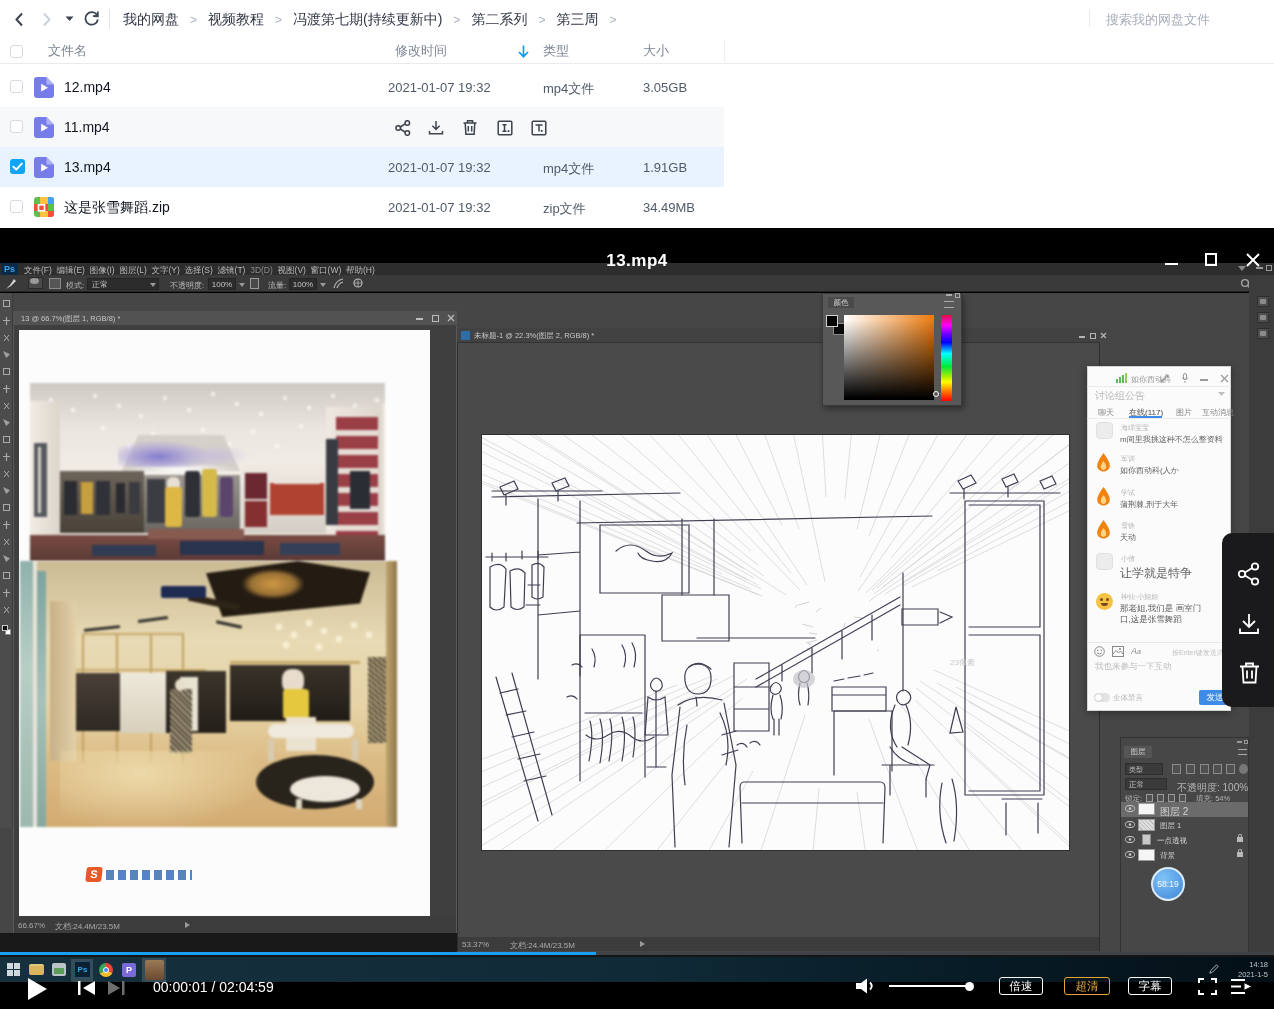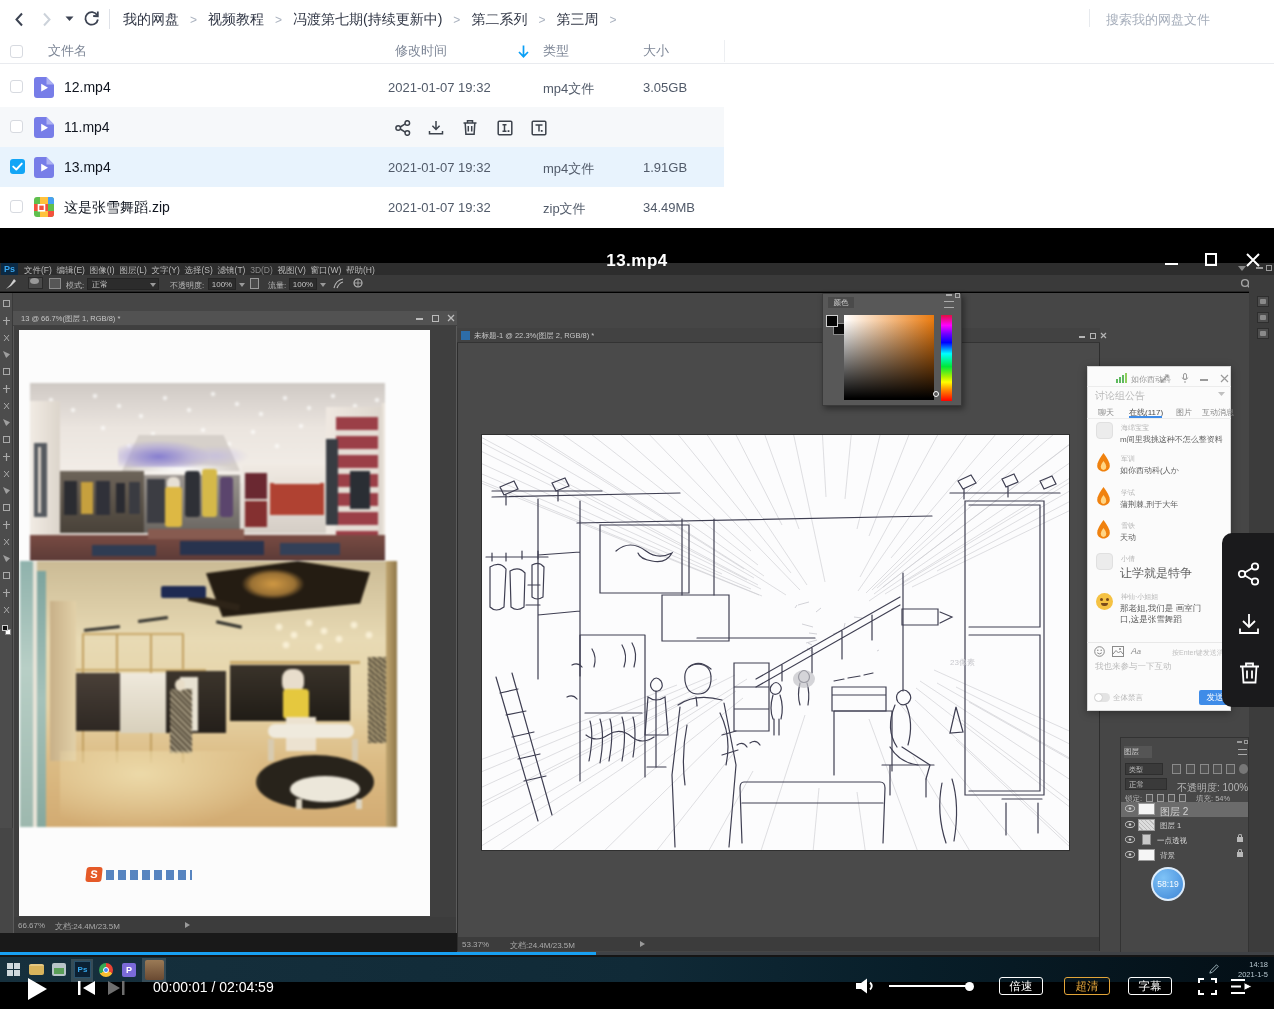--- a/index.html
+++ b/index.html
@@ -534,21 +534,21 @@
 <div class="a" style="left:1249px;top:47px;width:25px;height:682px;background:#3c3c3c"></div>
       <div class="a" style="left:1257px;top:68px;width:12px;height:11px;background:#4e4e4e;border:1px solid #2e2e2e"></div>
       <div class="a" style="left:1260px;top:71px;width:6px;height:5px;background:#8a8a8a;border-radius:1px"></div>
       <div class="a" style="left:1257px;top:84px;width:12px;height:11px;background:#4e4e4e;border:1px solid #2e2e2e"></div>
       <div class="a" style="left:1260px;top:87px;width:6px;height:5px;background:#8a8a8a;border-radius:1px"></div>
       <div class="a" style="left:1257px;top:100px;width:12px;height:11px;background:#4e4e4e;border:1px solid #2e2e2e"></div>
       <div class="a" style="left:1260px;top:103px;width:6px;height:5px;background:#8a8a8a;border-radius:1px"></div>
       <div class="a" style="left:1120px;top:509px;width:129px;height:220px;background:#474747;border:1px solid #333"></div>
       <div class="a" style="left:1237px;top:513px;width:5px;height:1.5px;background:#999"></div>
       <div class="a" style="left:1244px;top:512px;width:4px;height:4px;border:1px solid #999"></div>
-      <div class="a" style="left:1124px;top:518px;width:28px;height:12px;background:#555;color:#d0d0d0;font-size:7.5px;line-height:12px">图层</div>
+      <div class="a" style="left:1124px;top:518px;width:28px;height:12px;background:#555;color:#d0d0d0;font-size:7.5px;text-align:center;line-height:12px">图层</div>
       <div class="a" style="left:1238px;top:521px;width:9px;height:6px;border-top:1.5px solid #aaa;border-bottom:1.5px solid #aaa"></div>
       <div class="a" style="left:1125px;top:535px;width:38px;height:12px;background:#3a3a3a;border:1px solid #2e2e2e;color:#bbb;font-size:7px;line-height:12px;padding-left:3px">类型</div>
       <div class="a" style="left:1172px;top:536px;width:9px;height:10px;border:1px solid #8a8a8a;background:#505050"></div>
       <div class="a" style="left:1186px;top:536px;width:9px;height:10px;border:1px solid #8a8a8a;background:#505050"></div>
       <div class="a" style="left:1200px;top:536px;width:9px;height:10px;border:1px solid #8a8a8a;background:#505050"></div>
       <div class="a" style="left:1213px;top:536px;width:9px;height:10px;border:1px solid #8a8a8a;background:#505050"></div>
       <div class="a" style="left:1226px;top:536px;width:9px;height:10px;border:1px solid #8a8a8a;background:#505050"></div>
       <div class="a" style="left:1239px;top:536px;width:9px;height:10px;border-radius:50%;background:#777"></div>
       <div class="a" style="left:1125px;top:550px;width:42px;height:12px;background:#3a3a3a;border:1px solid #2e2e2e;color:#c5c5c5;font-size:7.5px;line-height:12px;padding-left:3px">正常</div>
       <div class="a" style="left:1177px;top:553px;font-size:10px;color:#b5b5b5">不透明度: 100%</div>

